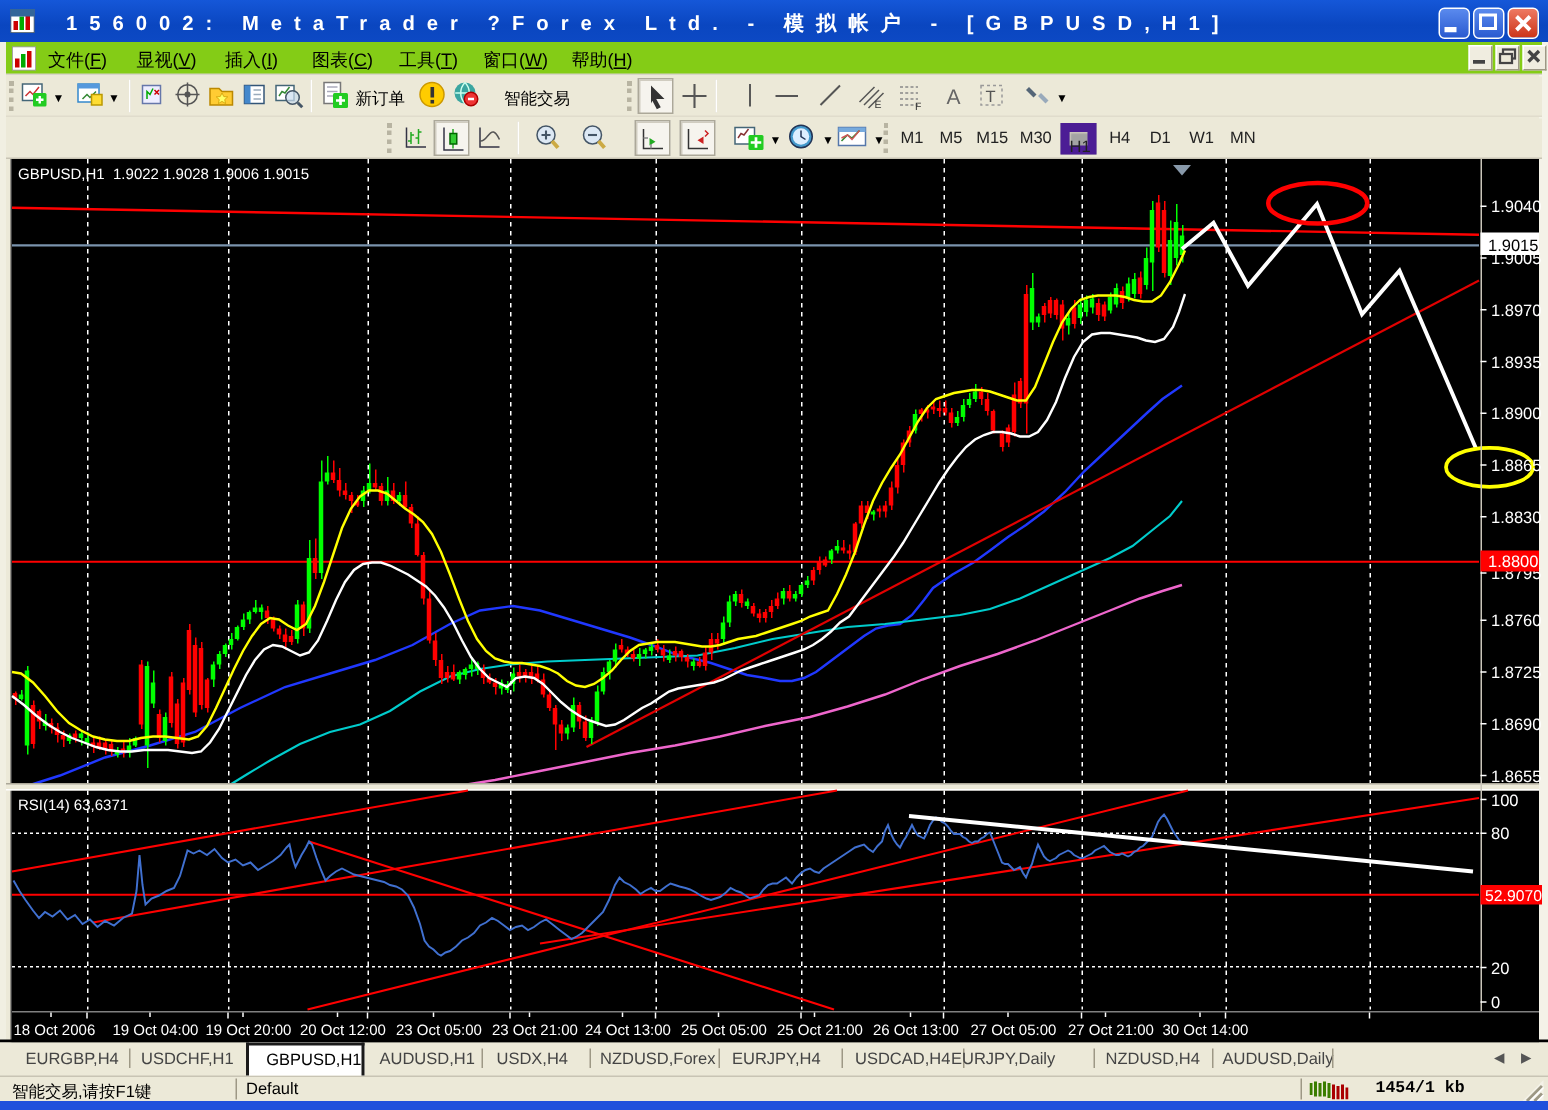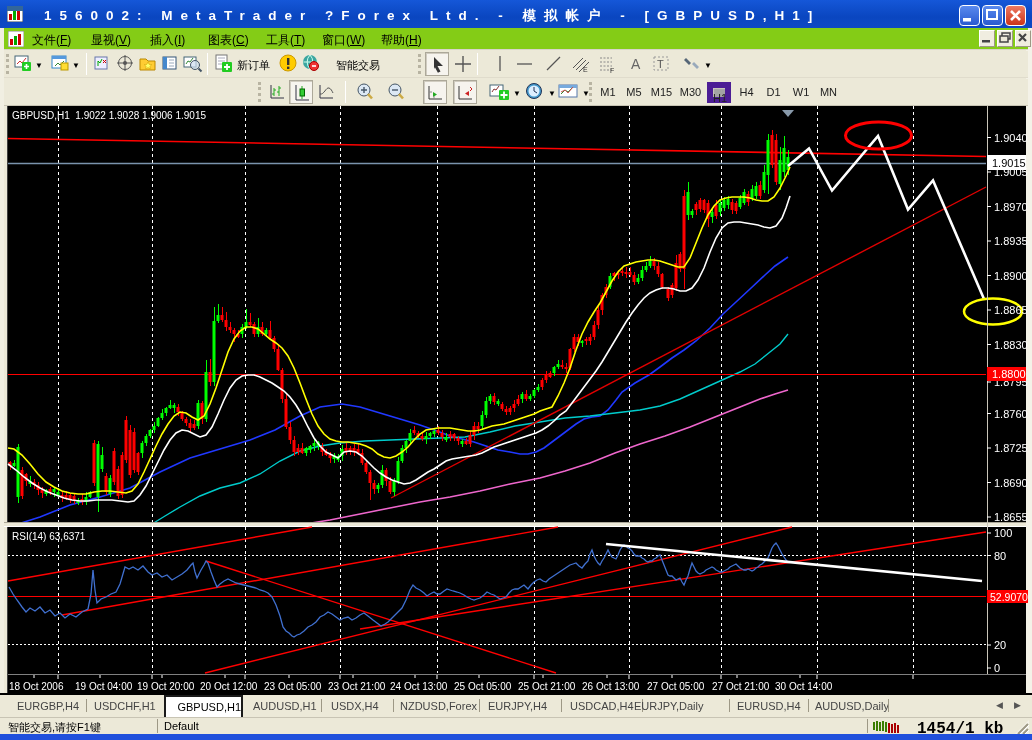--- a/index.html
+++ b/index.html
@@ -456,21 +456,21 @@
   <span class="tabt" style="left:331px">USDX,H4</span>
     <i class="tsep" style="left:393px"></i>
   <span class="tabt" style="left:400px">NZDUSD,Forex</span>
     <i class="tsep" style="left:479px"></i>
   <span class="tabt" style="left:488px">EURJPY,H4</span>
     <i class="tsep" style="left:561px"></i>
   <span class="tabt" style="left:570px">USDCAD,H4</span>
     <i class="tsep" style="left:642px"></i>
   <span class="tabt" style="left:634px">EURJPY,Daily</span>
     <i class="tsep" style="left:729px"></i>
-  <span class="tabt" style="left:737px">EURUSD,H4</span>
+  <span class="tabt" style="left:737px">NZDUSD,H4</span>
     <i class="tsep" style="left:808px"></i>
   <span class="tabt" style="left:815px">AUDUSD,Daily</span>
     <i class="tsep" style="left:888px"></i>
   <span style="position:absolute;left:996px;top:5px;color:#555;font-size:9px">◀</span>
   <span style="position:absolute;left:1014px;top:5px;color:#555;font-size:9px">▶</span>
 </div>
 
 <div class="abs statusbar">
   <div style="position:absolute;left:0;top:0;width:100%;height:1px;background:#c8c4b4"></div>
   <div class="abs" style="left:8px;top:3px">智能交易,请按F1键</div>
@@ -481,19 +481,19 @@
     <rect x="0" y="2" width="2" height="8" fill="#3a7d00"></rect>
       <rect x="3" y="1" width="2" height="10" fill="#3a7d00"></rect>
       <rect x="6" y="2" width="2" height="9" fill="#3a7d00"></rect>
       <rect x="9" y="1" width="2" height="10" fill="#3a7d00"></rect>
       <rect x="12" y="2" width="2" height="10" fill="#3a7d00"></rect>
       <rect x="15" y="3" width="2" height="10" fill="#a00"></rect>
       <rect x="18" y="4" width="2" height="9" fill="#a00"></rect>
       <rect x="21" y="3" width="2" height="10" fill="#a00"></rect>
       <rect x="24" y="5" width="2" height="8" fill="#a00"></rect>
   </svg>
-  <div class="abs" style="left:917px;top:3px;font-family:'Liberation Mono',monospace;font-weight:bold;font-size:16px">1454/1 kb</div>
+  <div class="abs" style="left:917px;top:3px;font-family:'Liberation Mono',monospace;font-weight:bold;font-size:11px">1454/1 kb</div>
   <svg class="abs" style="left:1005px;top:3px" width="25" height="14">
       <path d="M24 0v14H10z" fill="#f4f2e8"></path>
       <path d="M23 4l-10 10M23 9l-5 5" stroke="#9d9885" stroke-width="2"></path>
       <path d="M24 5l-9 9M24 10l-4 4" stroke="#fff"></path>
     </svg>
 </div>
 
 </body></html>

